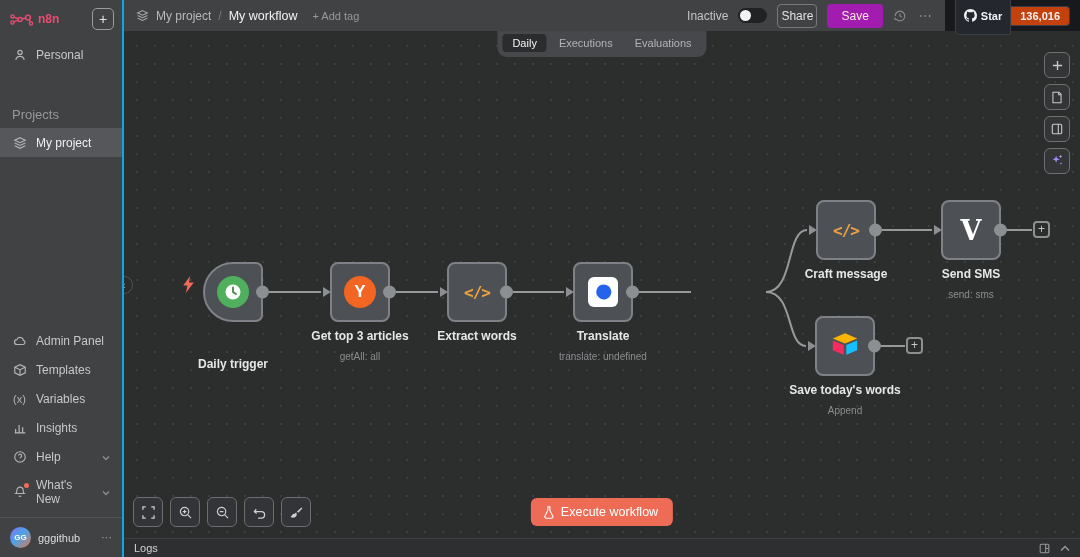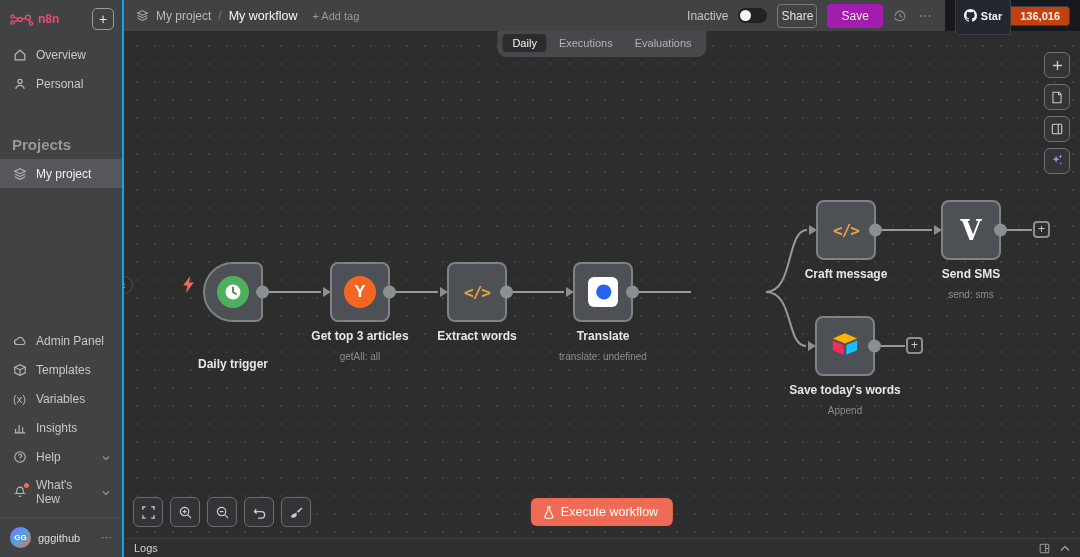--- a/index.html
+++ b/index.html
@@ -15,21 +15,21 @@
   .logo-glyph { display:inline-flex; }
   .logo-text { color:#ea4b71; font-weight:bold; font-size:12px; margin-left:4px; }
   .sb-add { margin-left:auto; width:22px; height:22px; border:1px solid #9a9b9d;
     border-radius:5px; color:#e3e4e5; font-size:14px; display:flex; align-items:center;
     justify-content:center; cursor:pointer; background:transparent; }
   .sb-item { display:flex; align-items:center; gap:9px; padding:7px 12px;
     color:#c7c8c9; font-size:12px; cursor:pointer; }
   .sb-item .ic { width:15px; height:15px; display:inline-flex; align-items:center;
     justify-content:center; color:#b4b5b7; flex:none; font-size:11px; }
   .sb-item.active { background:#55575b; color:#f0f0f1; }
-  .sb-section { color:#97989a; font-size:15px; padding:12px 20px 6px 12px; margin-top:26px;font-weight:bold; }
+  .sb-section { color:#97989a; font-size:13px; padding:12px 20px 6px 12px; margin-top:26px; }
   .sb-bottom { margin-top:auto; padding-bottom:4px; }
   .chev { margin-left:auto; color:#8f9092; }
   .bell-wrap { position:relative; }
   .bell-dot { position:absolute; top:-2px; right:-2px; width:5px; height:5px;
     border-radius:50%; background:#ee6d5a; }
   .user-row { display:flex; align-items:center; gap:7px; padding:9px 10px;
     border-top:1px solid #515254; }
   .avatar { width:21px; height:21px; border-radius:50%; flex:none;
     background:linear-gradient(135deg,#8a6cf0 0%,#4aa3e8 45%,#e1764f 100%);
     color:#fff; font-size:8px; font-weight:bold; display:flex; align-items:center;
@@ -160,28 +160,20 @@
           <path d="M4 4.2 8.2 5.8 M4 8.8 8.2 7.2 M12 6 15.8 5 M19 6.6 20.4 9"></path>
         </svg>
       </span>
       <span class="logo-text">n8n</span>
       <button class="sb-add">+</button>
     </div>
 
     <div class="sb-item">
       <span class="ic">
         <svg width="14" height="14" viewBox="0 0 16 16" fill="none" stroke="currentColor" stroke-width="1.4">
-            <path d="M2.5 7.5 8 2.5l5.5 5V13.5H2.5z"></path>
-          </svg>
-      </span>
-      <span>Overview</span>
-    </div>
-    <div class="sb-item">
-      <span class="ic">
-        <svg width="14" height="14" viewBox="0 0 16 16" fill="none" stroke="currentColor" stroke-width="1.4">
             <circle cx="8" cy="5" r="2.4"></circle>
             <path d="M3.2 13.5c.5-2.6 2.3-3.9 4.8-3.9s4.3 1.3 4.8 3.9"></path>
           </svg>
       </span>
       <span>Personal</span>
     </div>
 
     <div class="sb-section">Projects</div>
 
     <div class="sb-item active">

